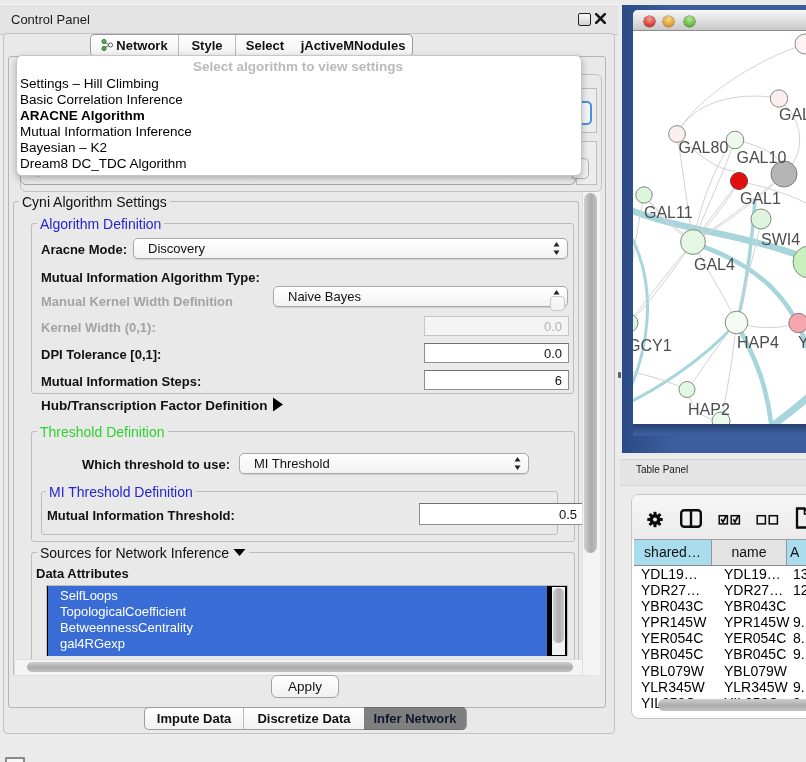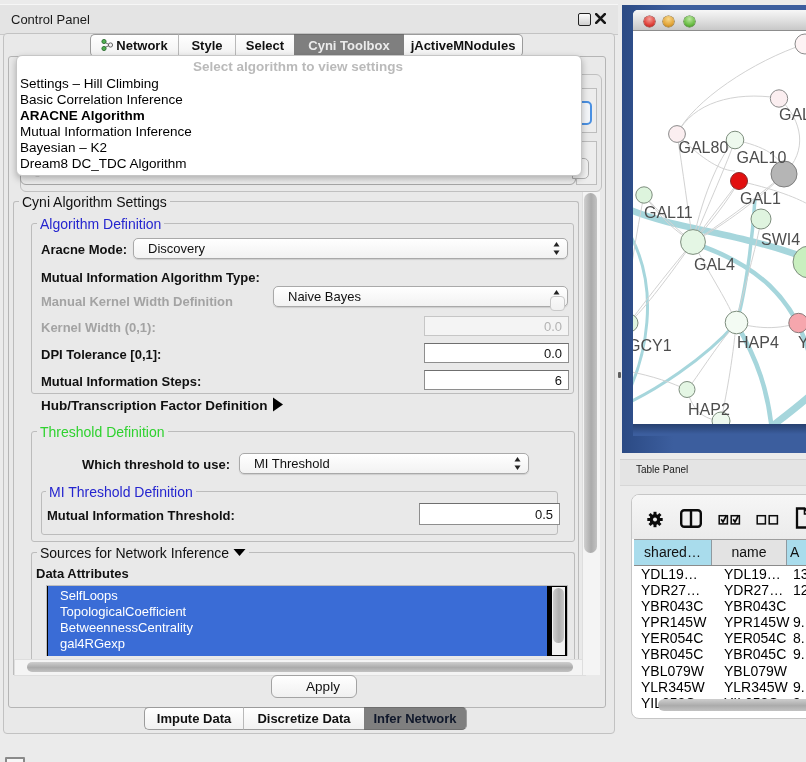--- a/index.html
+++ b/index.html
@@ -52,21 +52,20 @@
   <svg width="12" height="12" viewBox="0 0 12 12">
           <line x1="3" y1="3" x2="9" y2="6" stroke="#555" stroke-width="0.9"></line>
           <line x1="3" y1="9" x2="9" y2="6" stroke="#555" stroke-width="0.9"></line>
           <circle cx="3" cy="2.5" r="2.1" fill="#52b152" stroke="#2e6d32" stroke-width="0.9"></circle>
           <circle cx="3" cy="9.5" r="2.1" fill="#52b152" stroke="#2e6d32" stroke-width="0.9"></circle>
           <circle cx="9.5" cy="6" r="2.1" fill="#f5f5f5" stroke="#555" stroke-width="0.9"></circle>
         </svg>
  </span>Network</div>
  <div class="tab sep" style="width:57px;">Style</div>
  <div class="tab sep" style="width:59px;">Select</div>
- <div class="tab sel" style="width:110px;">Cyni Toolbox</div>
  <div class="tab last" style="width:119px;">jActiveMNodules</div>
 </div>
 
 <div class="abs" style="left:20px;top:74px;width:580px;height:116px;background:#e9e9e9;
  border:1px solid #c0c0c0;border-radius:6px;"></div>
 <div class="abs" style="left:20px;top:157px;width:554px;height:26px;background:linear-gradient(#fdfdfd,#ededed);border:1px solid #a6a6a6;border-radius:6px;"></div>
 <div class="abs" style="left:34px;top:162px;font-size:13px;color:#cccccc;white-space:nowrap;">gal filtered so default node</div>
 <div class="abs" style="left:576px;top:88px;width:19px;height:43px;border:1px solid #bdbdbd;background:#ededed;"></div>
 <div class="abs" style="left:575px;top:101px;width:13px;height:20px;border:2px solid #4a90e2;border-radius:0 5px 5px 0;background:#f4f6f9;"></div>
 <div class="abs" style="left:576px;top:141px;width:19px;height:42px;border:1px solid #bdbdbd;background:#ededed;"></div>
@@ -129,21 +128,21 @@
  <span class="ct">MI Threshold</span>
  <svg class="arr" viewBox="0 0 7 13">
       <path d="M3.5 0 L6.5 4.5 L0.5 4.5 Z" fill="#222"></path>
       <path d="M3.5 13 L6.5 8.5 L0.5 8.5 Z" fill="#222"></path>
     </svg>
 </div>
 
 <div class="grp" style="left:41px;top:491px;width:515px;height:42px;"></div>
 <div class="gt" style="left:46px;top:484px;color:#2525cf;">MI Threshold Definition</div>
 <div class="lbl" style="left:47px;top:508px;">Mutual Information Threshold:</div>
-<div class="field" style="left:419px;top:503px;width:139px;height:20px;">
+<div class="field" style="left:419px;top:503px;width:139px;height:20px;padding-left:24px;">
     <span class="fv" style="top:3px;">0.5</span>
   </div>
 
 <div class="grp" style="left:31px;top:552px;width:542px;height:122px;border-bottom:none;"></div>
 <div class="gt" style="left:37px;top:545px;color:#111;text-align:center;">Sources for Network Inference <svg width="13" height="9" viewBox="0 0 13 9" style="vertical-align:1px;">
       <path d="M0.5 1 L12.5 1 L6.5 8 Z" fill="#000"></path>
     </svg></div>
 <div class="lbl" style="left:36px;top:566px;">Data Attributes</div>
 
 <div class="abs" style="left:46px;top:585px;width:520px;height:70px;background:#000000;border:1px solid #bdbdbd;border-bottom:none;overflow:hidden;">
@@ -153,21 +152,21 @@
  <div style="position:absolute;right:3px;top:2px;width:11px;height:55px;background:linear-gradient(90deg,#cdcdcd,#aeaeae 55%,#c6c6c6);border-radius:6px;"></div>
 </div>
 
 <div class="abs" style="left:14px;top:659px;width:570px;height:15px;background:#f4f4f4;border:1px solid #dedede;"></div>
 <div class="abs" style="left:27px;top:662px;width:546px;height:10px;background:linear-gradient(#cfcfcf,#ababab 55%,#c2c2c2);border-radius:6px;"></div>
 
 <div class="abs" style="left:582px;top:192px;width:17px;height:483px;background:#f4f4f4;border-left:1px solid #dedede;"></div>
 <div class="abs" style="left:584px;top:193px;width:13px;height:360px;background:linear-gradient(90deg,#cfcfcf,#ababab 55%,#c2c2c2);border-radius:7px;"></div>
 
 <div class="abs" style="left:271px;top:675px;width:66px;height:21px;background:linear-gradient(#ffffff,#f0f0f0);
- border:1px solid #a3a3a3;border-radius:6px;text-align:center;line-height:21px;font-size:13.5px;font-weight:normal;color:#111;padding-left:18px;">Apply</div>
+ border:1px solid #a3a3a3;border-radius:6px;text-align:center;line-height:21px;font-size:13.5px;font-weight:normal;color:#111;">Apply</div>
 
 <div class="tabs" style="left:144px;top:707px;">
  <div class="tab first" style="width:99px;">Impute Data</div>
  <div class="tab sep" style="width:121px;">Discretize Data</div>
  <div class="tab sel last" style="width:103px;border-radius:0 5px 5px 0;color:#0f172a;">Infer Network</div>
 </div>
 
 <div class="abs" style="left:618px;top:372px;width:3px;height:6px;background:#5f5f5f;border-radius:1px;"></div>
 
 <div class="abs" style="left:5px;top:757px;width:16px;height:10px;background:#f7f7f7;border:2px solid #8a8a8a;border-radius:1px;"></div>

